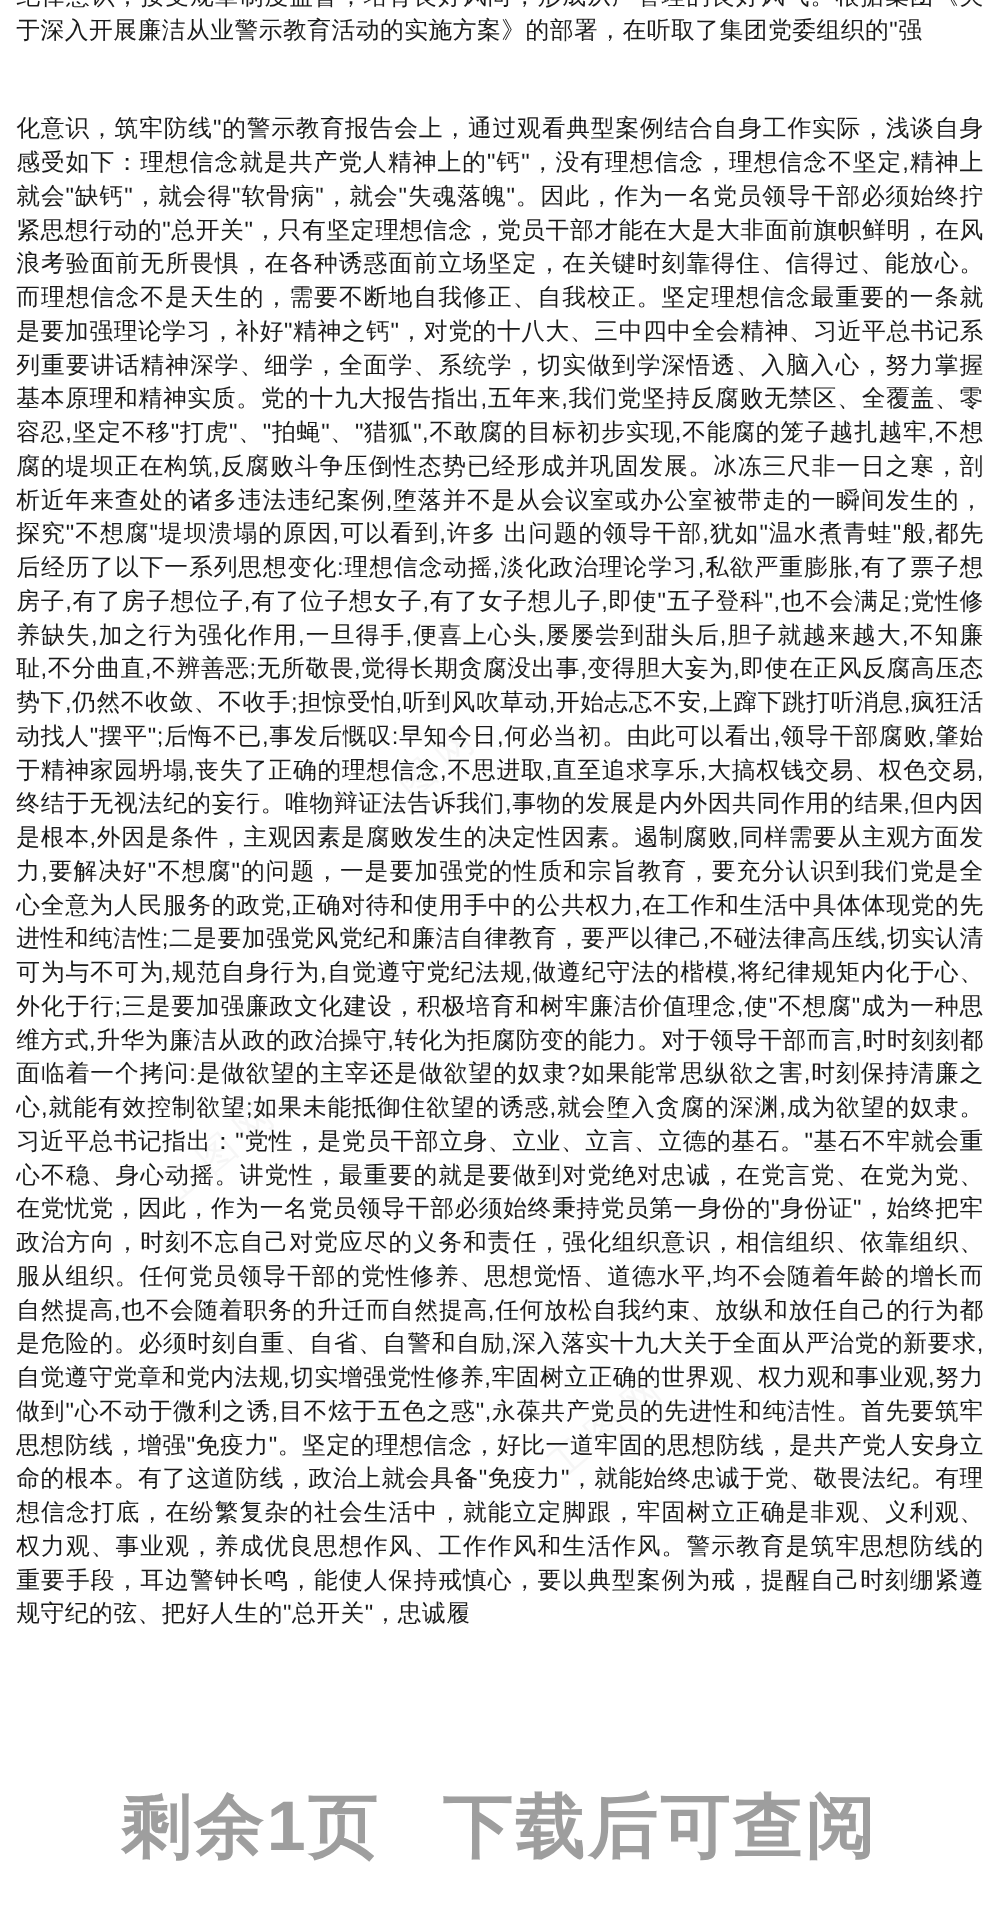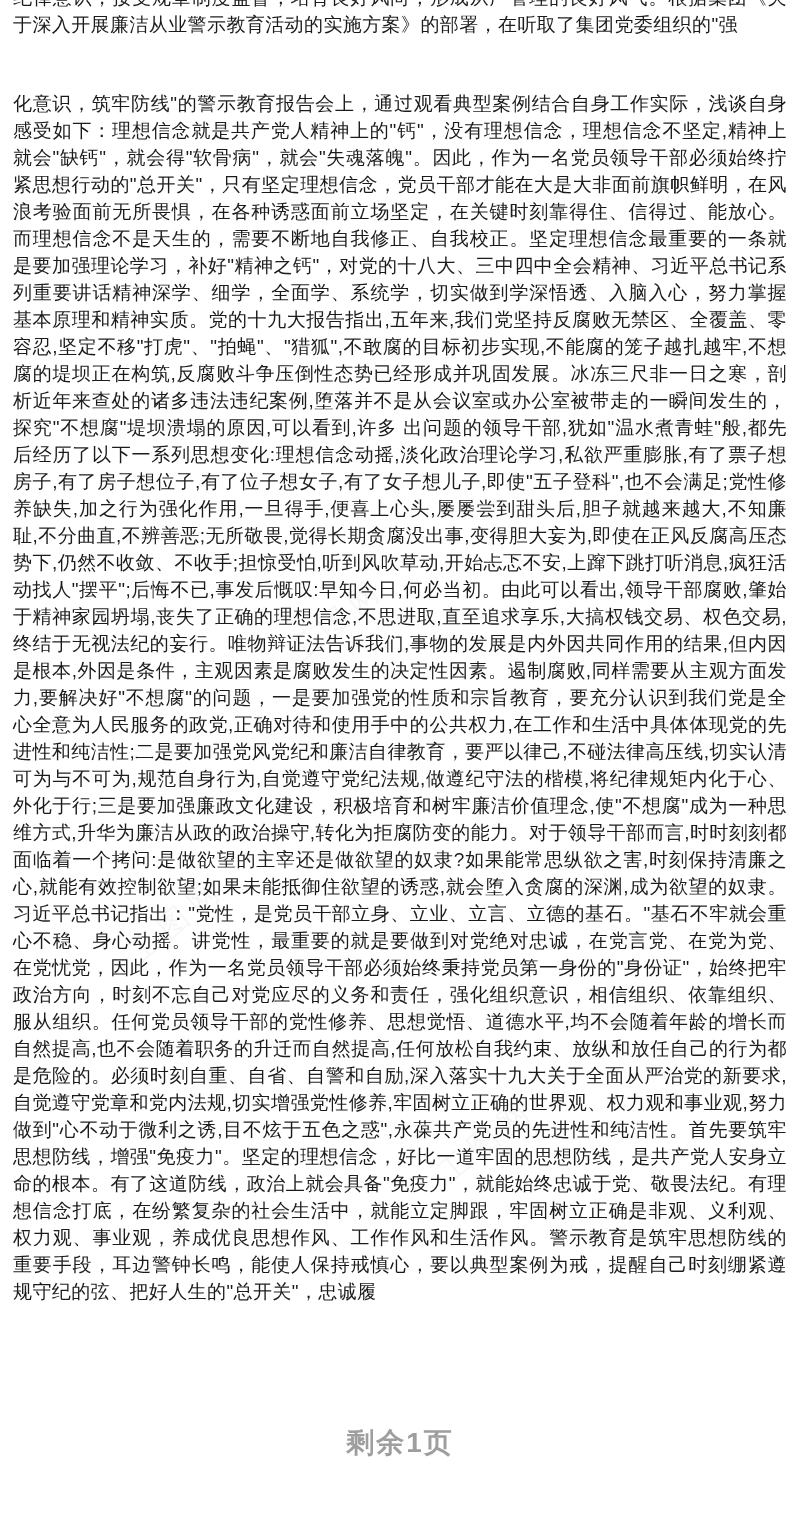--- a/index.html
+++ b/index.html
@@ -33,21 +33,21 @@
   .footer {
     position: absolute;
     top: 1424px;
     left: 0;
     width: 100%;
     display: flex;
     justify-content: center;
     align-items: baseline;
     gap: 50px;
     color: #9e9e9e;
-    font-size: 28px;
+    font-size: 56px;
     font-weight: 700;
     font-family: "Liberation Sans", "DejaVu Sans", sans-serif;
     letter-spacing: 2px;
     user-select: none;
   }
   .wm {
     position: absolute;
     color: #666666;
     opacity: 0.05;
     transform: rotate(-40deg);
@@ -70,15 +70,16 @@
   <div class="wm wm-3">工图网</div>
 
   <div class="content">
     <p class="para">纪律意识，接受规章制度监督，培育良好风尚，形成从严管理的良好风气。根据集团《关于深入开展廉洁从业警示教育活动的实施方案》的部署，在听取了集团党委组织的"强</p>
     <div class="page-gap"></div>
     <p class="para">化意识，筑牢防线"的警示教育报告会上，通过观看典型案例结合自身工作实际，浅谈自身感受如下：理想信念就是共产党人精神上的"钙"，没有理想信念，理想信念不坚定,精神上就会"缺钙"，就会得"软骨病"，就会"失魂落魄"。因此，作为一名党员领导干部必须始终拧紧思想行动的"总开关"，只有坚定理想信念，党员干部才能在大是大非面前旗帜鲜明，在风浪考验面前无所畏惧，在各种诱惑面前立场坚定，在关键时刻靠得住、信得过、能放心。而理想信念不是天生的，需要不断地自我修正、自我校正。坚定理想信念最重要的一条就是要加强理论学习，补好"精神之钙"，对党的十八大、三中四中全会精神、习近平总书记系列重要讲话精神深学、细学，全面学、系统学，切实做到学深悟透、入脑入心，努力掌握基本原理和精神实质。党的十九大报告指出,五年来,我们党坚持反腐败无禁区、全覆盖、零容忍,坚定不移"打虎"、"拍蝇"、"猎狐",不敢腐的目标初步实现,不能腐的笼子越扎越牢,不想腐的堤坝正在构筑,反腐败斗争压倒性态势已经形成并巩固发展。冰冻三尺非一日之寒，剖析近年来查处的诸多违法违纪案例,堕落并不是从会议室或办公室被带走的一瞬间发生的，探究"不想腐"堤坝溃塌的原因,可以看到,许多 出问题的领导干部,犹如"温水煮青蛙"般,都先后经历了以下一系列思想变化:理想信念动摇,淡化政治理论学习,私欲严重膨胀,有了票子想房子,有了房子想位子,有了位子想女子,有了女子想儿子,即使"五子登科",也不会满足;党性修养缺失,加之行为强化作用,一旦得手,便喜上心头,屡屡尝到甜头后,胆子就越来越大,不知廉耻,不分曲直,不辨善恶;无所敬畏,觉得长期贪腐没出事,变得胆大妄为,即使在正风反腐高压态势下,仍然不收敛、不收手;担惊受怕,听到风吹草动,开始忐忑不安,上蹿下跳打听消息,疯狂活动找人"摆平";后悔不已,事发后慨叹:早知今日,何必当初。由此可以看出,领导干部腐败,肇始于精神家园坍塌,丧失了正确的理想信念,不思进取,直至追求享乐,大搞权钱交易、权色交易,终结于无视法纪的妄行。唯物辩证法告诉我们,事物的发展是内外因共同作用的结果,但内因是根本,外因是条件，主观因素是腐败发生的决定性因素。遏制腐败,同样需要从主观方面发力,要解决好"不想腐"的问题，一是要加强党的性质和宗旨教育，要充分认识到我们党是全心全意为人民服务的政党,正确对待和使用手中的公共权力,在工作和生活中具体体现党的先进性和纯洁性;二是要加强党风党纪和廉洁自律教育，要严以律己,不碰法律高压线,切实认清可为与不可为,规范自身行为,自觉遵守党纪法规,做遵纪守法的楷模,将纪律规矩内化于心、外化于行;三是要加强廉政文化建设，积极培育和树牢廉洁价值理念,使"不想腐"成为一种思维方式,升华为廉洁从政的政治操守,转化为拒腐防变的能力。对于领导干部而言,时时刻刻都面临着一个拷问:是做欲望的主宰还是做欲望的奴隶?如果能常思纵欲之害,时刻保持清廉之心,就能有效控制欲望;如果未能抵御住欲望的诱惑,就会堕入贪腐的深渊,成为欲望的奴隶。习近平总书记指出："党性，是党员干部立身、立业、立言、立德的基石。"基石不牢就会重心不稳、身心动摇。讲党性，最重要的就是要做到对党绝对忠诚，在党言党、在党为党、在党忧党，因此，作为一名党员领导干部必须始终秉持党员第一身份的"身份证"，始终把牢政治方向，时刻不忘自己对党应尽的义务和责任，强化组织意识，相信组织、依靠组织、服从组织。任何党员领导干部的党性修养、思想觉悟、道德水平,均不会随着年龄的增长而自然提高,也不会随着职务的升迁而自然提高,任何放松自我约束、放纵和放任自己的行为都是危险的。必须时刻自重、自省、自警和自励,深入落实十九大关于全面从严治党的新要求,自觉遵守党章和党内法规,切实增强党性修养,牢固树立正确的世界观、权力观和事业观,努力做到"心不动于微利之诱,目不炫于五色之惑",永葆共产党员的先进性和纯洁性。首先要筑牢思想防线，增强"免疫力"。坚定的理想信念，好比一道牢固的思想防线，是共产党人安身立命的根本。有了这道防线，政治上就会具备"免疫力"，就能始终忠诚于党、敬畏法纪。有理想信念打底，在纷繁复杂的社会生活中，就能立定脚跟，牢固树立正确是非观、义利观、权力观、事业观，养成优良思想作风、工作作风和生活作风。警示教育是筑牢思想防线的重要手段，耳边警钟长鸣，能使人保持戒慎心，要以典型案例为戒，提醒自己时刻绷紧遵规守纪的弦、把好人生的"总开关"，忠诚履</p>
   </div>
 
   <div class="footer">
     <span>剩余1页</span>
+    <span>下载后可查阅</span>
   </div>
 
 </div>
 
 </body></html>

